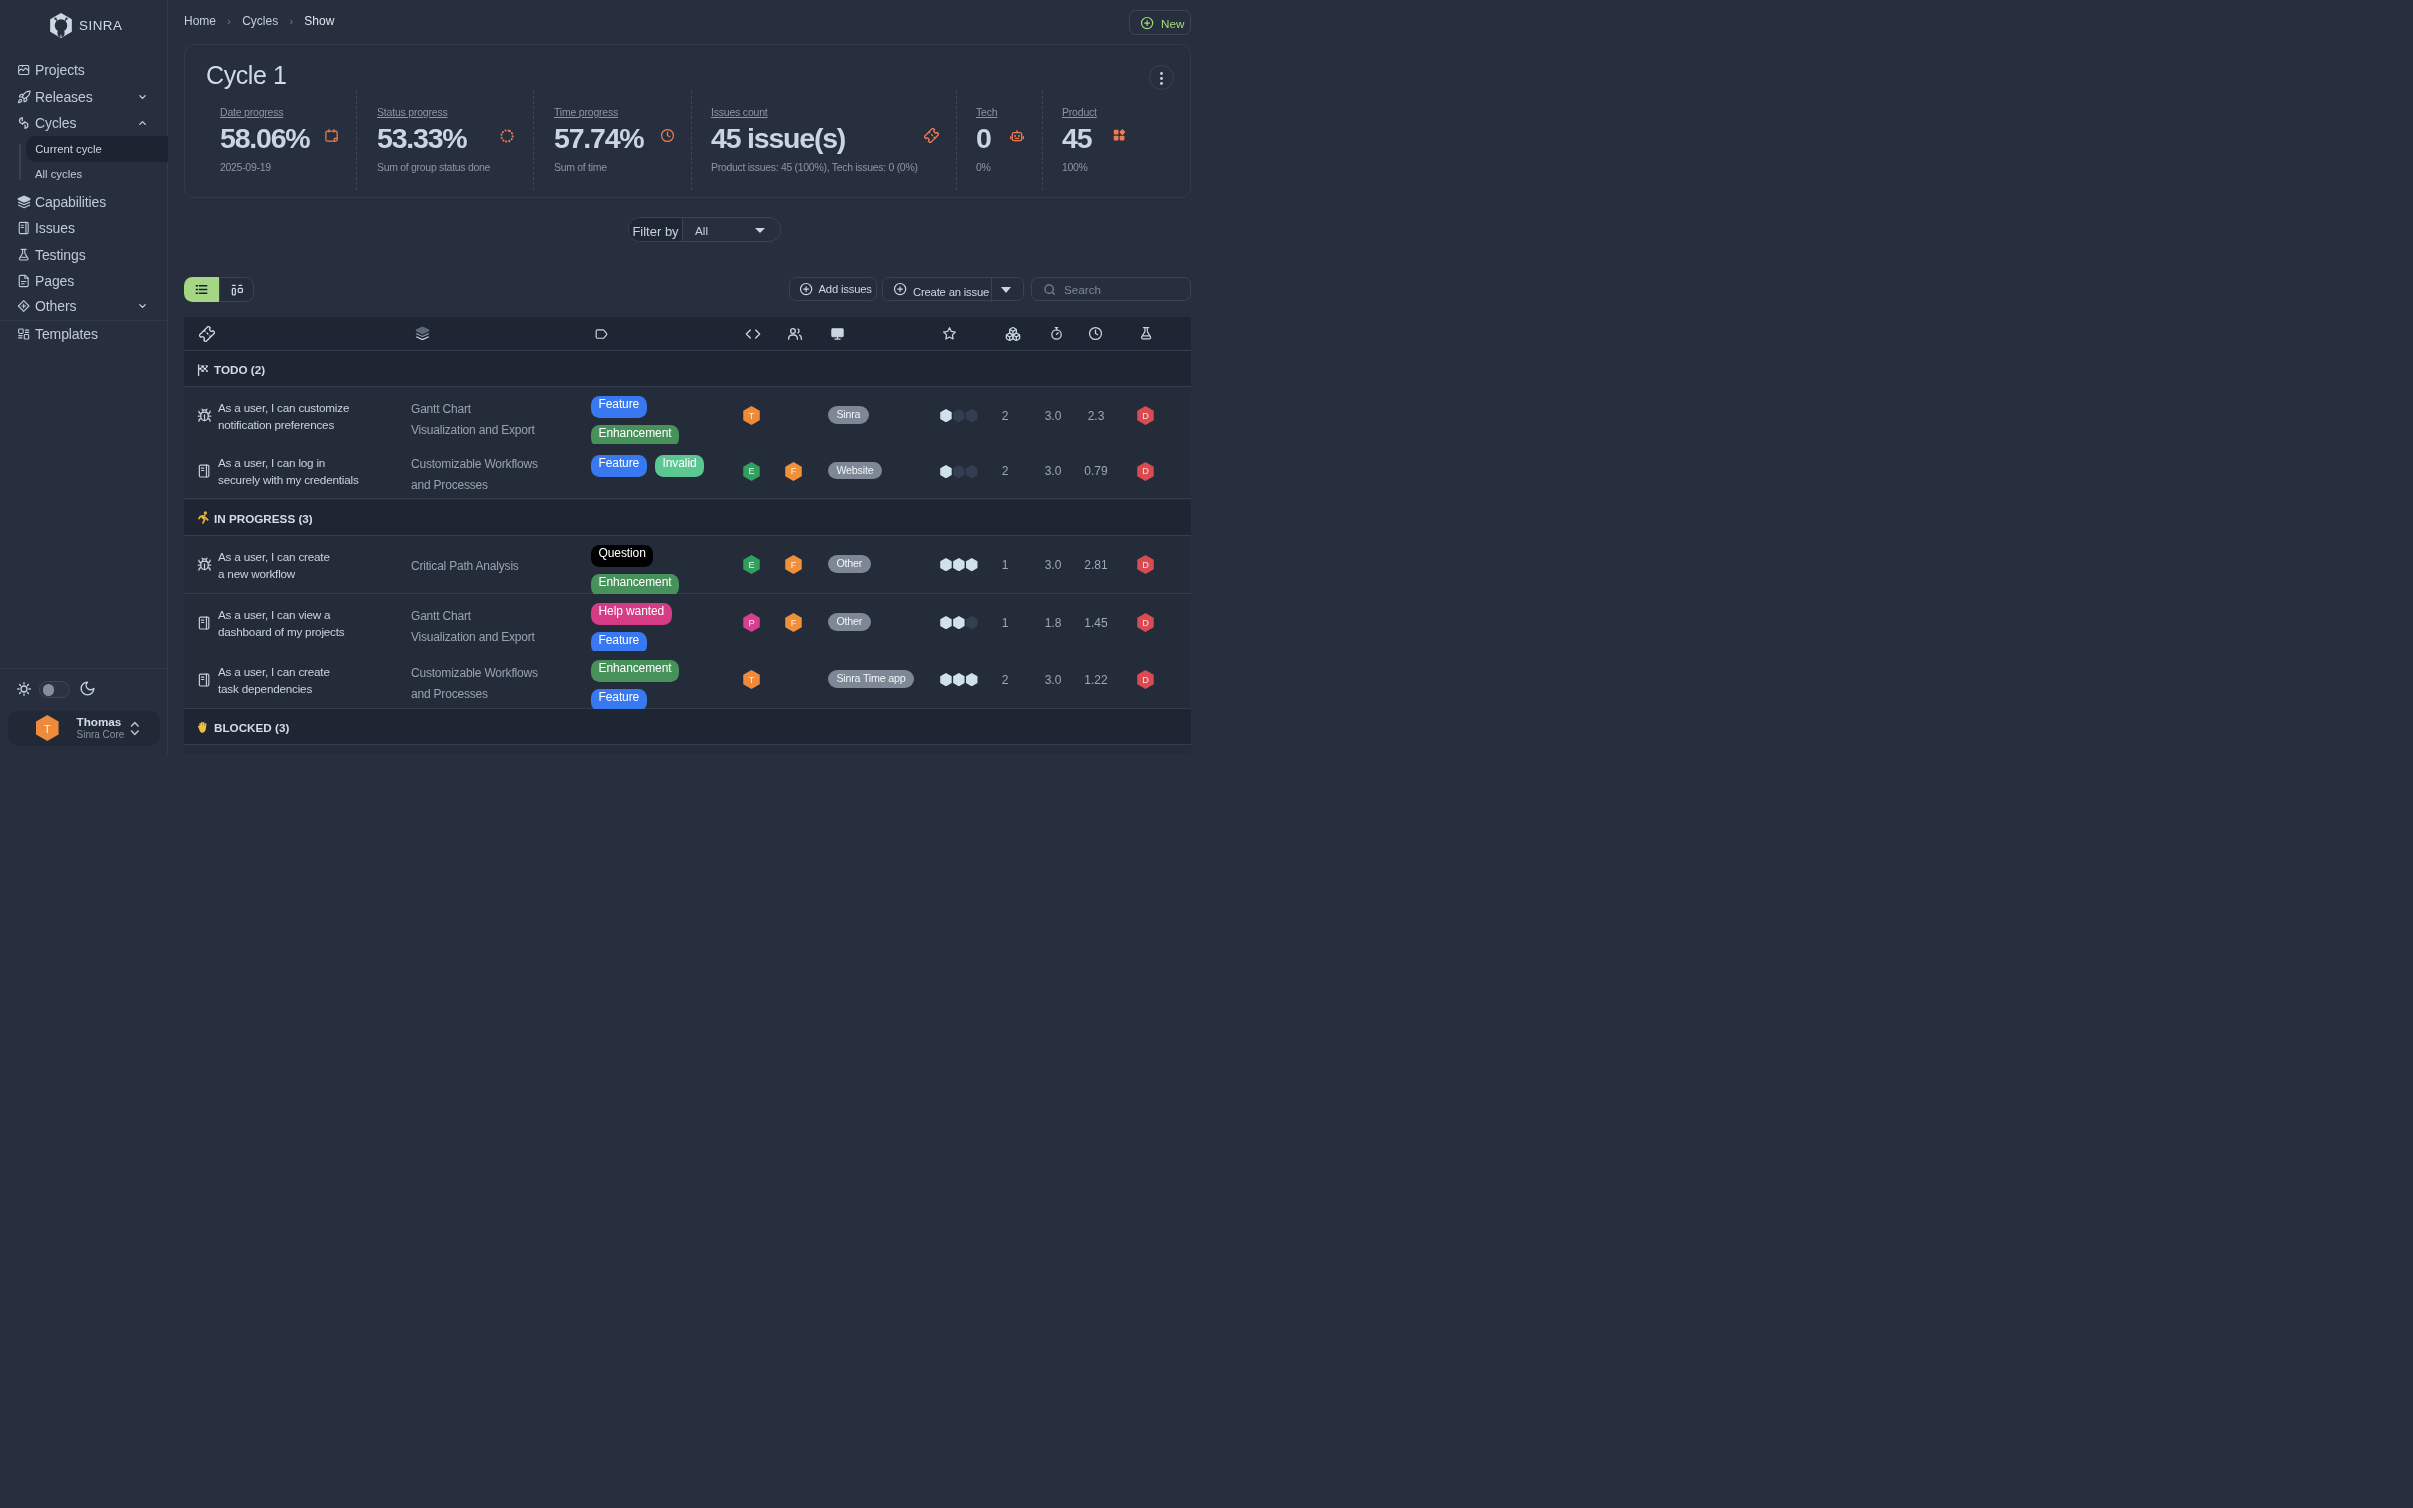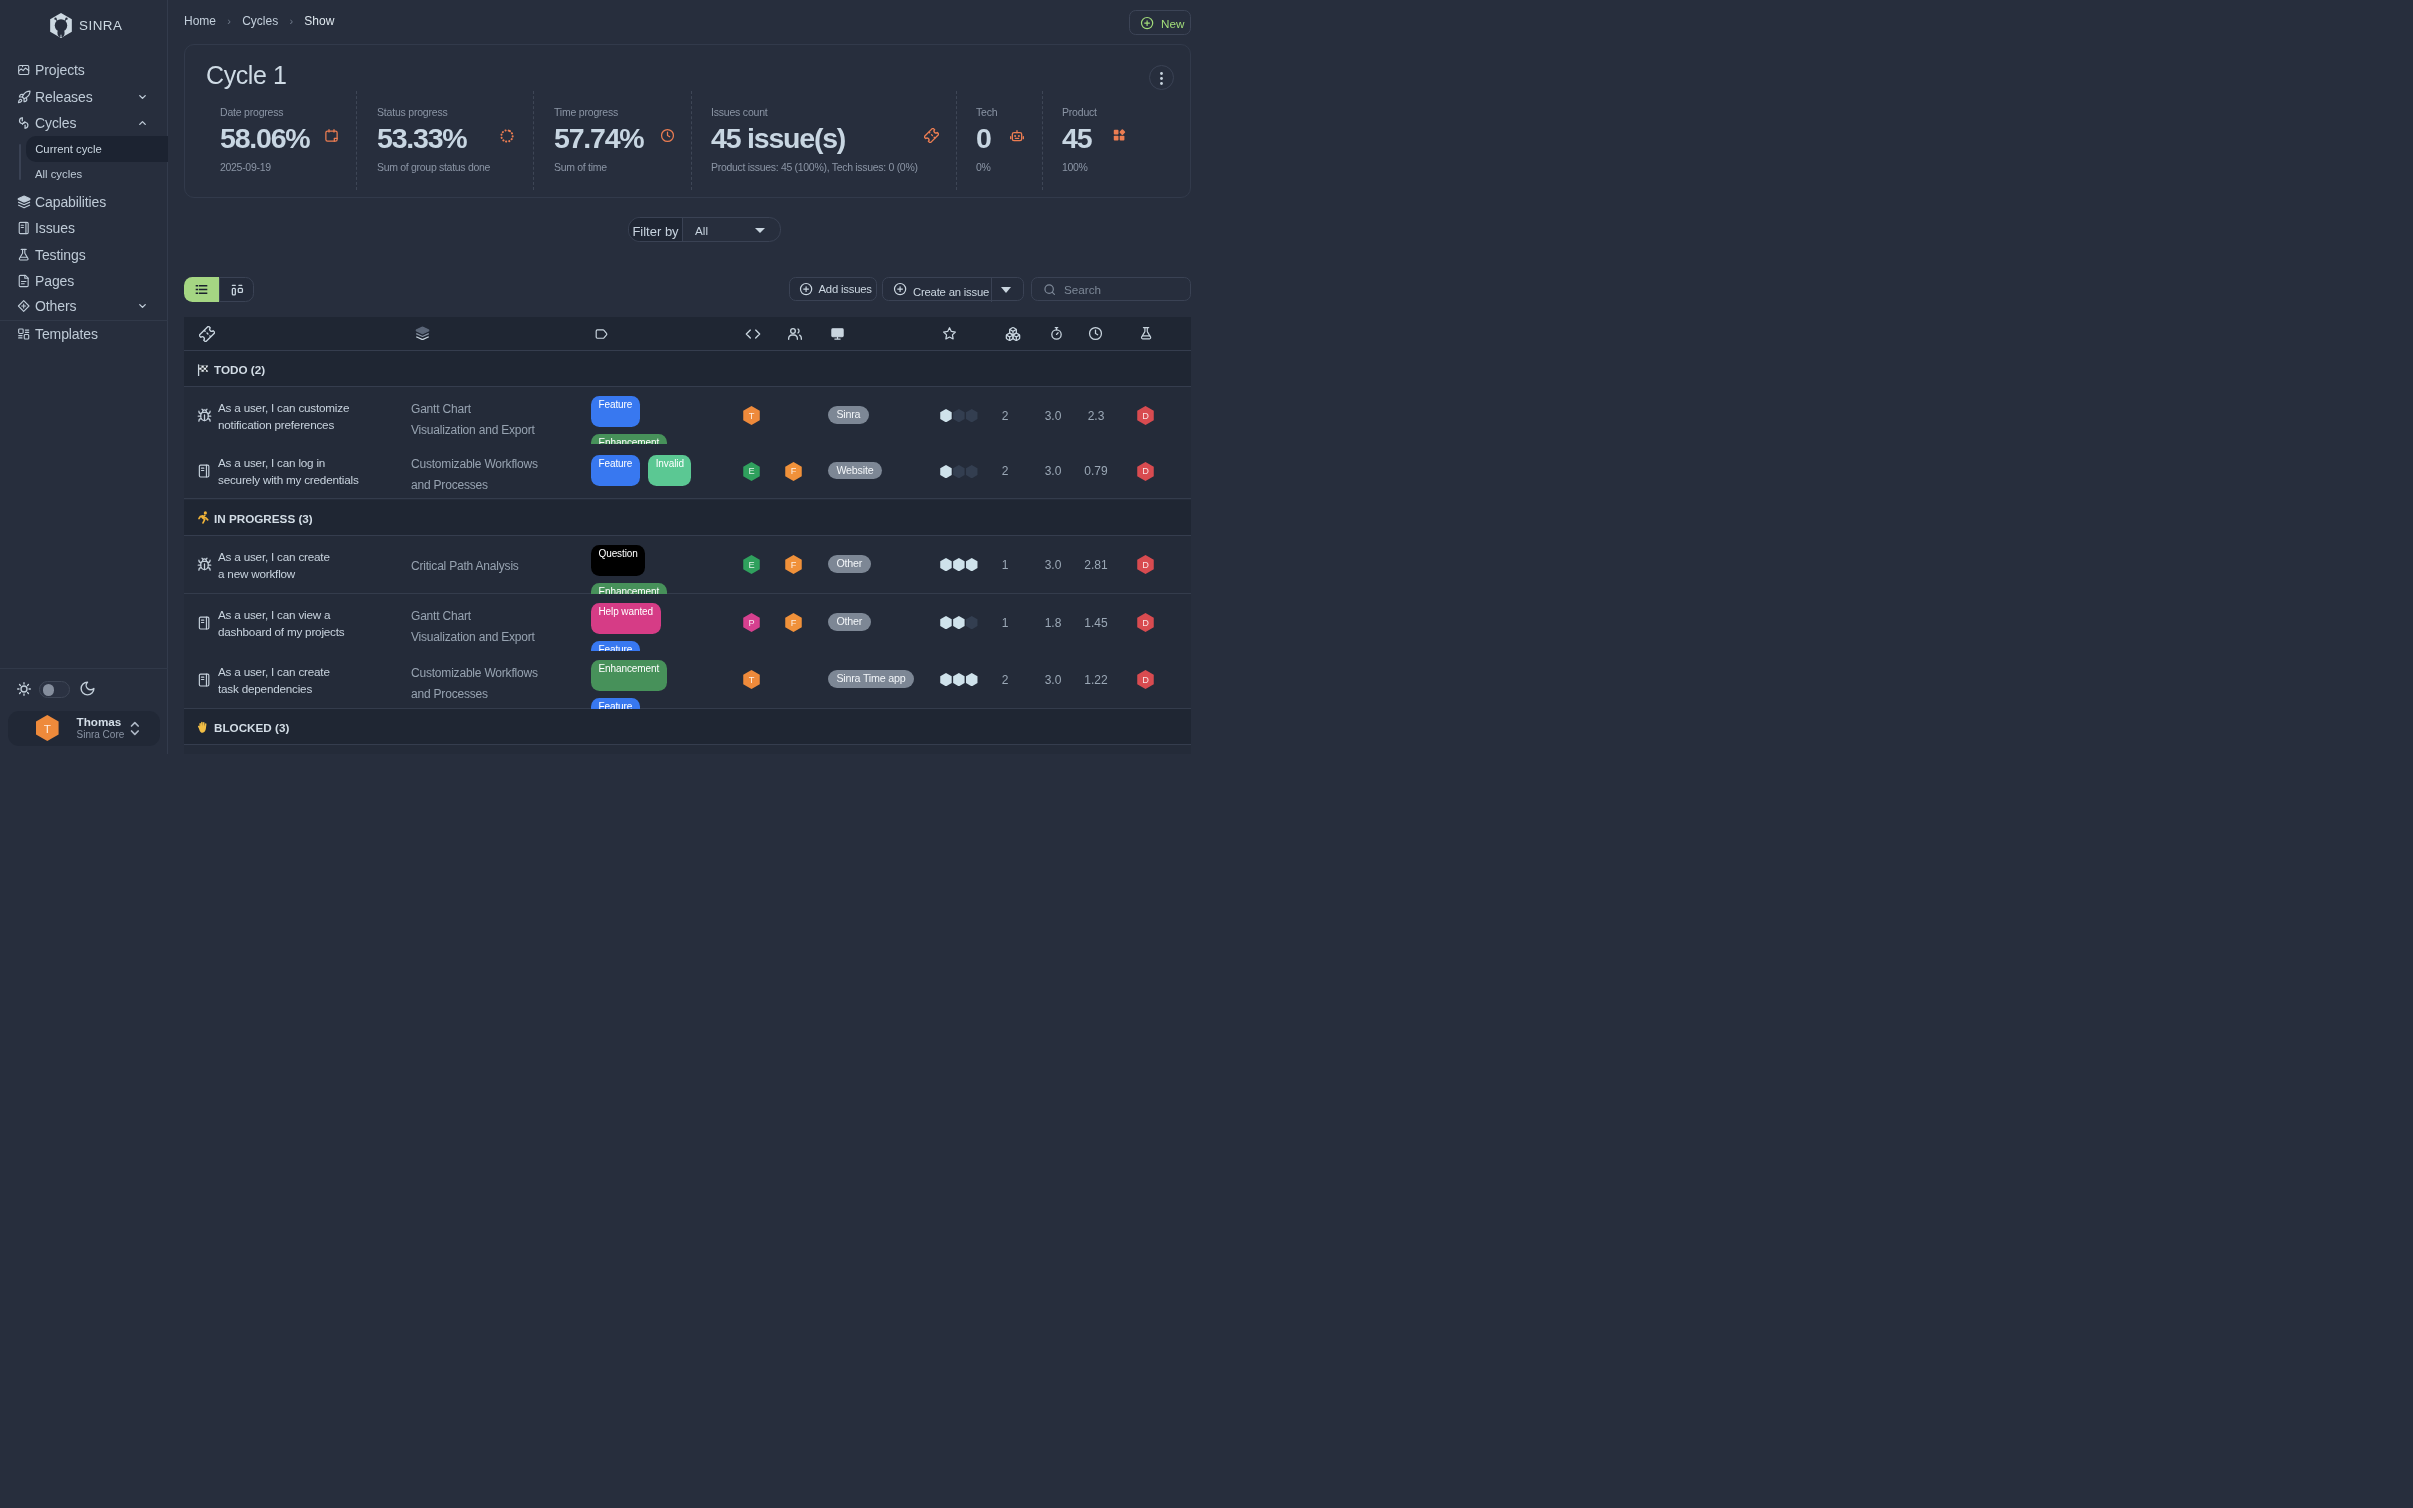--- a/index.html
+++ b/index.html
@@ -28,21 +28,21 @@
 #uname { position:absolute; left:69px; top:4.2px; font-size:11.7px; font-weight:bold; color:#D3DDE7; }
 #uorg { position:absolute; left:69px; top:18.4px; font-size:10px; color:#8A94A4; }
 
 .crumb { font-size:12px; color:#C3CFDB; }
 .crumb-sep { color:#6F7A8A; font-size:11px; }
 #newbtn { position:absolute; left:1129px; top:10px; width:62px; height:25px; border:0.8px solid #3C4456; border-radius:6.7px; }
 #newbtn span { position:absolute; left:31px; top:50%; transform:translateY(-50%); font-size:11.7px; color:#A3DD7A; }
 #card { position:absolute; left:184px; top:44px; width:1007px; height:154px; border:0.8px solid #323A4B; border-radius:10px; }
 #cycletitle { position:absolute; left:206px; top:61px; font-size:25px; font-weight:500; color:#CFDBE5; letter-spacing:-0.4px; }
 #dots3 { position:absolute; left:1149px; top:65px; width:25px; height:25px; border:0.8px solid #3A4254; border-radius:50%; }
-.statlabel { position:absolute; top:106px; font-size:10.5px; color:#8B95A5; letter-spacing:-0.2px; }
+.statlabel { position:absolute; top:106px; font-size:10.5px; color:#8B95A5; letter-spacing:-0.2px;text-decoration:underline; }
 .statnum { position:absolute; top:122px; font-size:28.5px; font-weight:bold; color:#C8D6E2; letter-spacing:-1.2px; }
 .statsub { position:absolute; top:161px; font-size:10.5px; color:#8B95A5; letter-spacing:-0.3px; }
 .statdiv { position:absolute; top:91px; height:99px; width:0; border-left:0.8px dashed #3E4656; }
 .staticon { position:absolute; top:128px; }
 
 #filterpill { position:absolute; left:628px; top:217px; width:153px; height:25px; border:0.8px solid #3A4254; border-radius:11.7px; overflow:hidden; }
 #filterlabel { position:absolute; left:0; top:0; width:54px; height:25px; background:#1F2634; border-right:0.8px solid #3A4254; }
 #filterlabel span { position:absolute; left:50%; top:50%; transform:translate(-50%,-50%); font-size:13px; color:#C6D2DE; white-space:nowrap; }
 #filterval { position:absolute; left:66px; top:5.9px; font-size:11.7px; color:#C6D2DE; }
 #filtercaret { position:absolute; right:15px; top:10px; width:0; height:0; border-left:5px solid transparent; border-right:5px solid transparent; border-top:5.9px solid #C9D5DF; }
@@ -56,21 +56,21 @@
 
 #table { position:absolute; left:184px; top:317px; width:1007px; height:438px; overflow:hidden; background:#242B39; }
 .thead { position:absolute; left:0; width:1007px; height:34px; background:#1F2633; border-bottom:0.8px solid #353D4E; }
 .ghead { position:absolute; left:0; width:1007px; height:36px; background:#1F2633; border-bottom:0.8px solid #353D4E; }
 .ghead .gt { position:absolute; left:30px; top:50%; transform:translateY(-50%); font-size:11.7px; font-weight:bold; color:#D3DDE6; letter-spacing:0; }
 .row { position:absolute; left:0; width:1007px; background:#242B39; border-bottom:0.8px solid #343C4C; }
 .rowicon { position:absolute; left:12.6px; }
 .rtitle { position:absolute; left:34px; font-size:11.7px; color:#C8D3DE; line-height:17px; letter-spacing:-0.2px; }
 .rfeat { position:absolute; left:227px; font-size:12px; color:#97A3B1; line-height:21px; letter-spacing:-0.2px; }
 .labels { position:absolute; left:407px; }
-.pill { display:inline-block; height:31px; line-height:17px; border-radius:8.4px; padding:0 7.5px; font-size:10px; color:#fff; white-space:nowrap; letter-spacing:-0.1px; }
+.pill { display:inline-block; height:22px; line-height:17px; border-radius:8.4px; padding:0 7.5px; font-size:12px; color:#fff; white-space:nowrap; letter-spacing:-0.1px; }
 .p-feature { background:#3878F0; }
 .p-enh { background:#47915A; }
 .p-invalid { background:#5BC893; }
 .p-question { background:#000000; }
 .p-help { background:#D63C86; }
 .hexav { position:absolute; width:17px; height:19px; }
 .hexav svg { position:absolute; left:0; top:0; }
 .hexav span { position:absolute; left:0; top:50%; transform:translateY(-50%); width:17px; text-align:center; font-size:9.2px; color:rgba(255,255,255,.85); }
 .apppill { position:absolute; left:644px; height:17.6px; line-height:17.6px; background:#7D8795; border-radius:9.2px; padding:0 8.4px; font-size:10.7px; color:#F2F5F8; letter-spacing:-0.2px; }
 .phex { position:absolute; }

